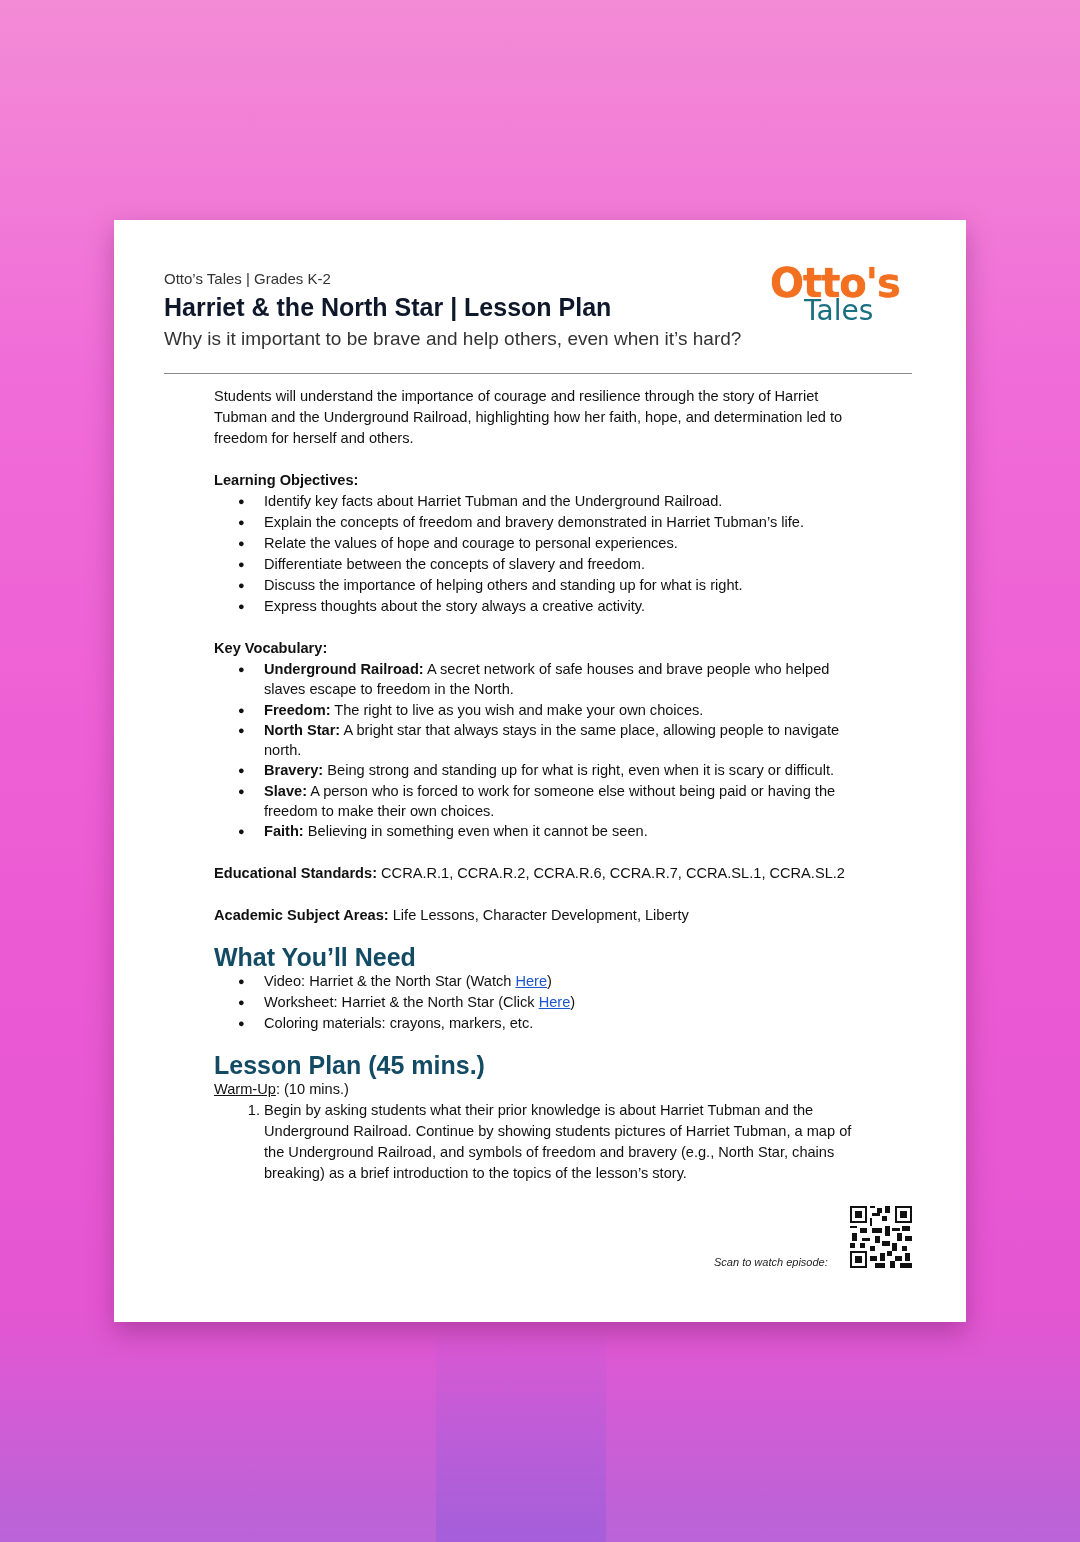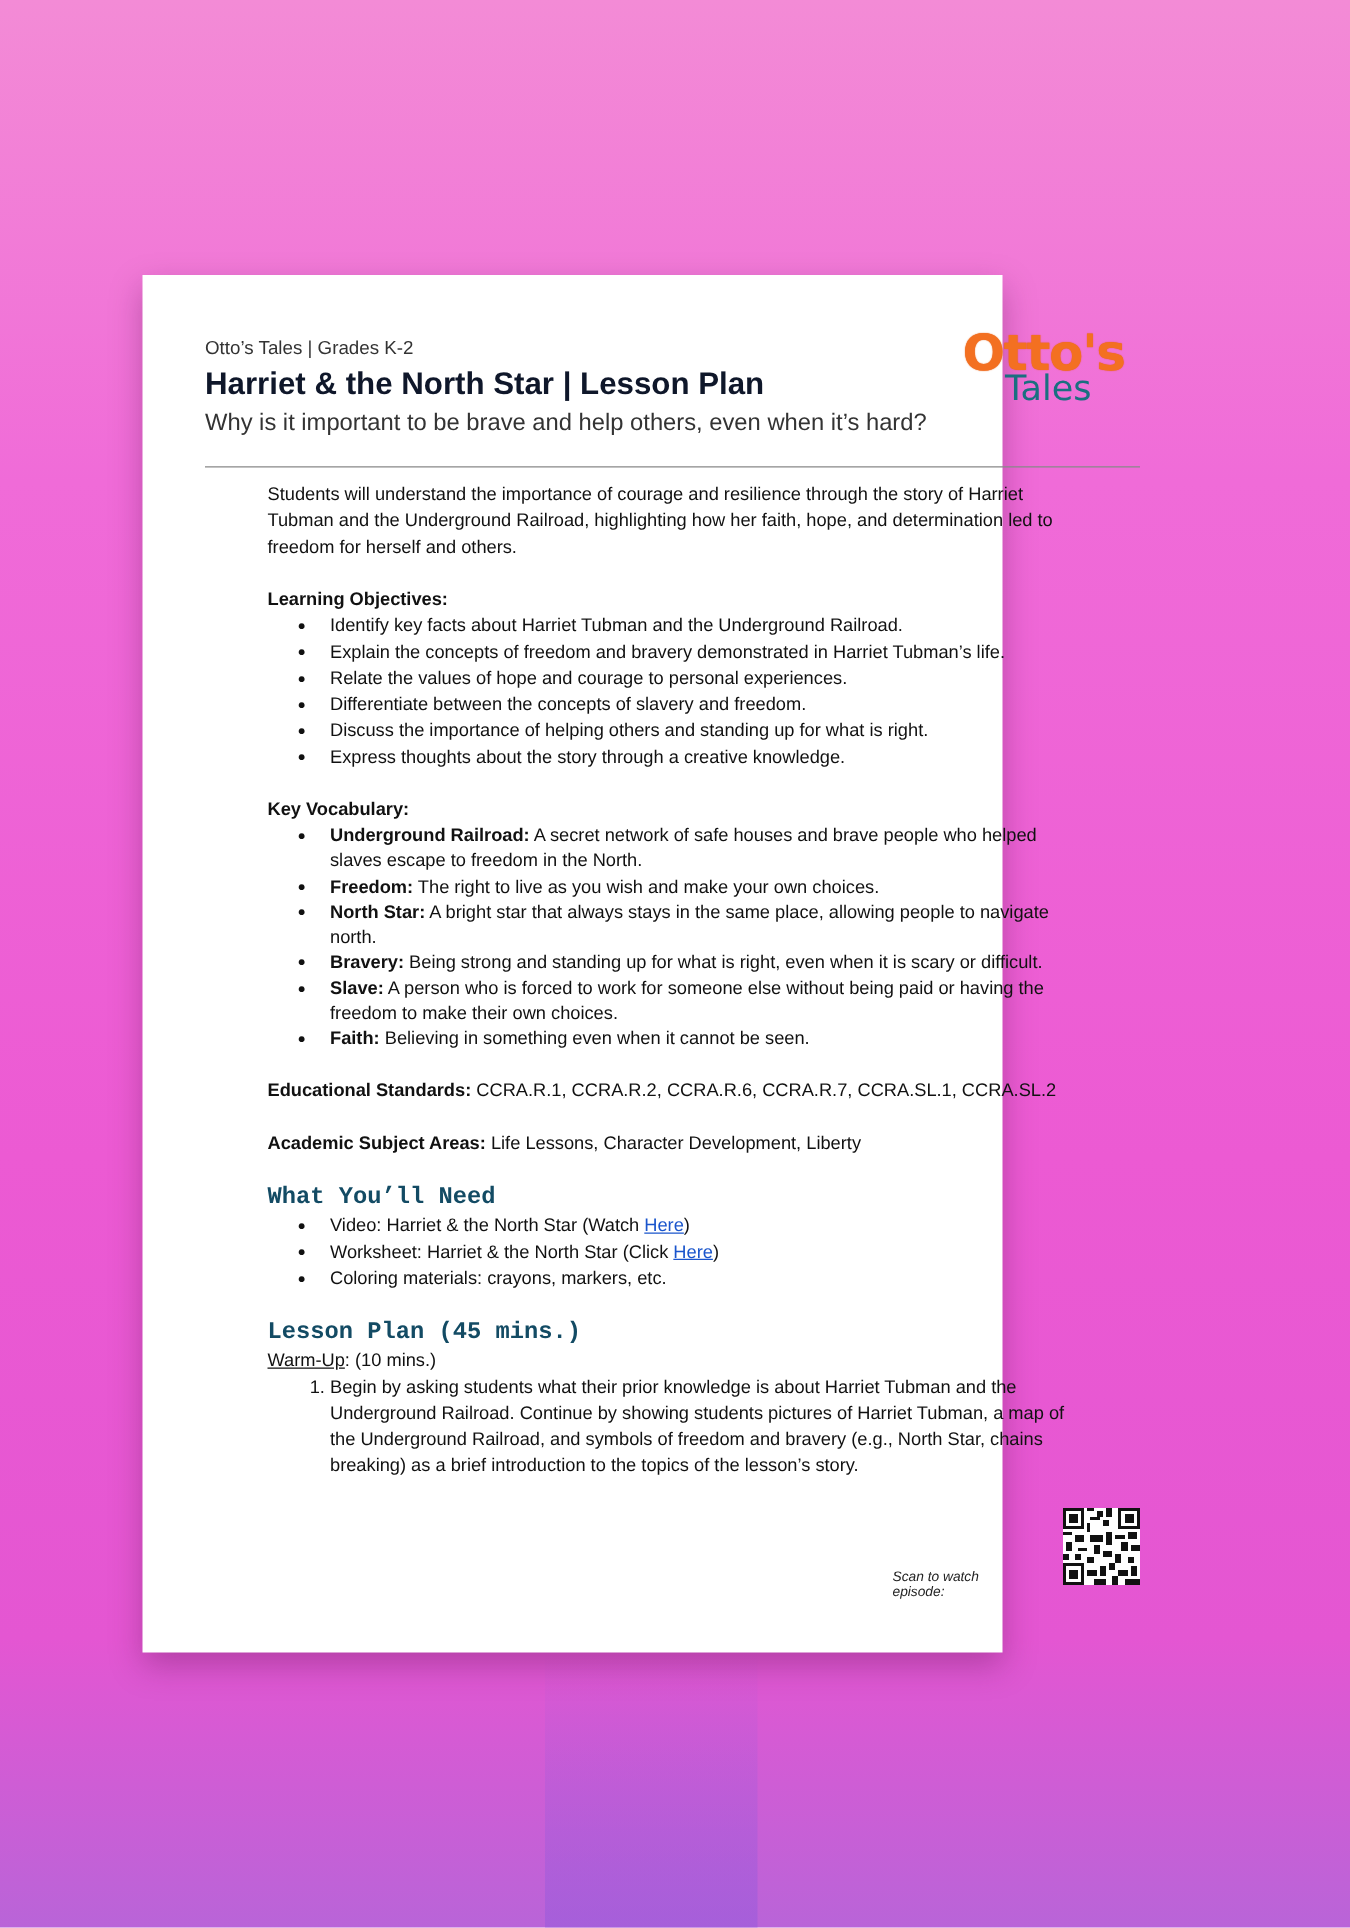--- a/index.html
+++ b/index.html
@@ -6,21 +6,21 @@
   body {
     width: 1080px; height: 1542px; position: relative; overflow: hidden;
     background: linear-gradient(180deg, #f38bd6 0%, #f06bd8 25%, #ec5ad3 60%, #e456d2 85%, #b964d8 100%);
     font-family: "Liberation Sans", sans-serif;
   }
   .bg-stripe {
     position: absolute; left: 436px; top: 1320px; width: 170px; height: 222px;
     background: linear-gradient(180deg, rgba(160,90,220,0.0) 0%, rgba(150,90,220,0.55) 100%);
   }
   .paper {
-    position: absolute; left: 114px; top: 220px; width: 688px; height: 1102px;
+    position: absolute; left: 114px; top: 220px; width: 852px; height: 1102px;
     background: #ffffff;
     box-shadow: 0 10px 24px rgba(90,20,80,0.35);
   }
   .header { position: absolute; left: 50px; top: 50px; width: 750px; }
   .eyebrow { font-size: 15px; color: #333; }
   .title { font-size: 25px; font-weight: bold; color: #0f172a; margin-top: 6px; }
   .question { font-size: 19px; color: #333; margin-top: 6px; }
   .logo { position: absolute; left: 656px; top: 44px; width: 142px; height: 66px; }
   .logo .otto {
     position: absolute; left: 0; top: -4px; font-size: 40px; font-weight: bold;
@@ -34,21 +34,21 @@
   .rule { position: absolute; left: 50px; top: 153px; width: 748px; height: 1px; background: #888; }
   .body { position: absolute; left: 100px; top: 166px; width: 660px; font-size: 14.6px; color: #111; line-height: 21px; }
   .body p { margin: 0; }
   .gap { height: 21px; }
   .label { font-weight: bold; }
   ul, ol { margin: 0; padding-left: 50px; }
   ul li { list-style: none; position: relative; }
   ul li::before { content: "●"; position: absolute; left: -26px; font-size: 11px; }
   ol li { padding-left: 0; }
   .vocab { line-height: 20.3px; }
-  .h2 { font-size: 19px; font-weight: bold; color: #134b64; margin-top: 19px; margin-bottom: 2px; line-height: 24px; font-family: Liberation Mono, monospace; }
+  .h2 { font-size: 25px; font-weight: bold; color: #134b64; margin-top: 19px; margin-bottom: 2px; line-height: 24px; }
   a { color: #1a55cc; text-decoration: underline; }
   .u { text-decoration: underline; }
   .scan { position: absolute; left: 600px; top: 1036px; font-size: 11px; font-style: italic; color: #222; }
   .qr { position: absolute; left: 736px; top: 986px; width: 62px; height: 62px; }
 </style>
 </head>
 <body>
 
 <div class="bg-stripe"></div>
 
@@ -70,21 +70,21 @@
     <p>Students will understand the importance of courage and resilience through the story of Harriet Tubman and the Underground Railroad, highlighting how her faith, hope, and determination led to freedom for herself and others.</p>
     <div class="gap"></div>
 
     <p class="label">Learning Objectives:</p>
     <ul>
       <li>Identify key facts about Harriet Tubman and the Underground Railroad.</li>
       <li>Explain the concepts of freedom and bravery demonstrated in Harriet Tubman’s life.</li>
       <li>Relate the values of hope and courage to personal experiences.</li>
       <li>Differentiate between the concepts of slavery and freedom.</li>
       <li>Discuss the importance of helping others and standing up for what is right.</li>
-      <li>Express thoughts about the story through a creative knowledge.</li>
+      <li>Express thoughts about the story always a creative activity.</li>
     </ul>
     <div class="gap"></div>
 
     <p class="label">Key Vocabulary:</p>
     <ul class="vocab">
       <li><span class="label">Underground Railroad:</span> <span>A secret network of safe houses and brave people who helped slaves escape to freedom in the North.</span></li>
       <li><span class="label">Freedom:</span> <span>The right to live as you wish and make your own choices.</span></li>
       <li><span class="label">North Star:</span> <span>A bright star that always stays in the same place, allowing people to navigate north.</span></li>
       <li><span class="label">Bravery:</span> <span>Being strong and standing up for what is right, even when it is scary or difficult.</span></li>
       <li><span class="label">Slave:</span> <span>A person who is forced to work for someone else without being paid or having the freedom to make their own choices.</span></li>

